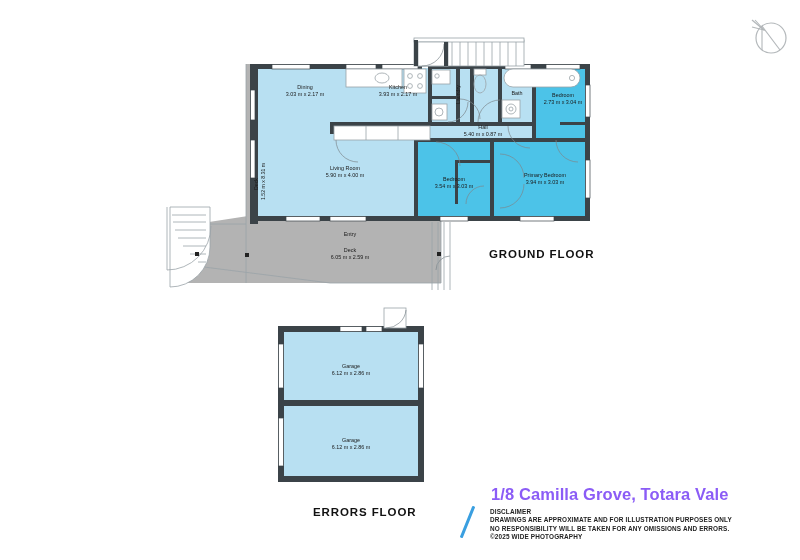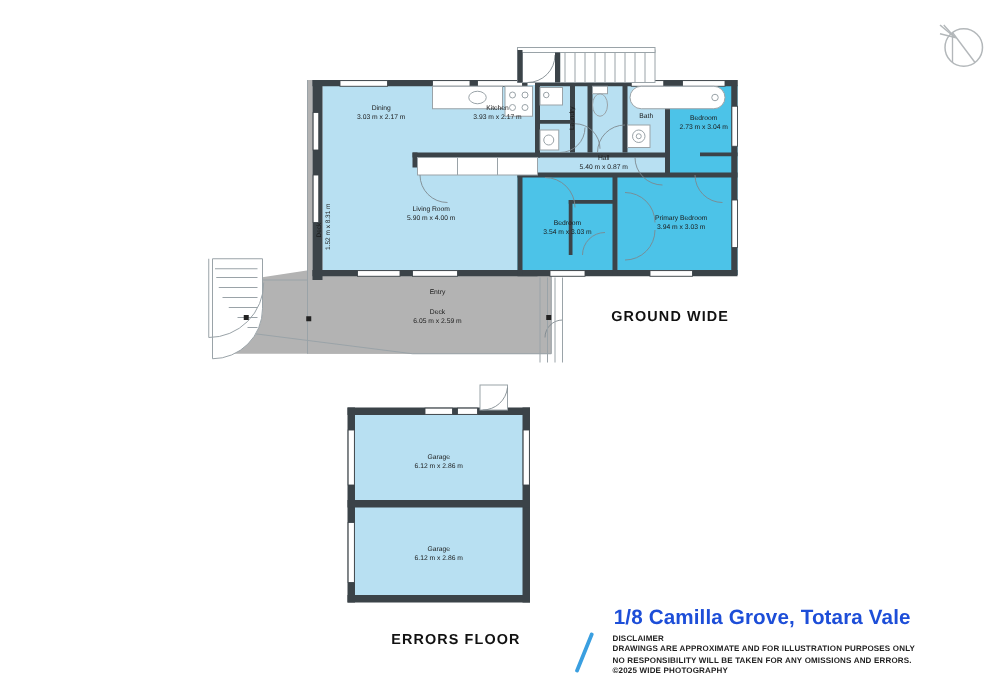--- a/index.html
+++ b/index.html
@@ -19,21 +19,21 @@
   .vert{
     position:absolute;transform-origin:0 0;
     transform:rotate(-90deg);
     font-size:5.2px;color:#1a1a1a;white-space:nowrap;
   }
   .floor-title{
     position:absolute;font-weight:bold;font-size:11.5px;
     letter-spacing:.9px;color:#111;
   }
   .addr{
-    position:absolute;font-weight:bold;font-size:16.5px;color:#1d4ed8;
+    position:absolute;font-weight:bold;font-size:16.5px;color:#8b5cf6;
     letter-spacing:.1px;white-space:nowrap;
   }
   .disc{
     position:absolute;font-size:6.4px;color:#222;line-height:1.32;
     font-weight:bold;letter-spacing:.15px;
   }
   .disc .dh{font-weight:bold;}
   .slash{
     position:absolute;width:3px;height:34px;background:#3a9fe0;
     transform:rotate(22deg);border-radius:1px;
@@ -276,21 +276,21 @@
 </div>
 
 <div class="lbl" style="left:312px;top:247px;width:76px;">
   <div class="room-name">Deck</div>
   <div class="room-dim">6.05 m x 2.59 m</div>
 </div>
 
 <div class="vert" style="left:253px;top:190px;">Deck</div>
 <div class="vert" style="left:260px;top:200px;">1.52 m x 8.31 m</div>
 
-<div class="floor-title" style="left:489px;top:248px;">GROUND WIDE</div>
+<div class="floor-title" style="left:489px;top:248px;">GROUND FLOOR</div>
 
 <div class="lbl" style="left:313px;top:363px;width:76px;">
   <div class="room-name">Garage</div>
   <div class="room-dim">6.12 m x 2.86 m</div>
 </div>
 
 <div class="lbl" style="left:313px;top:437px;width:76px;">
   <div class="room-name">Garage</div>
   <div class="room-dim">6.12 m x 2.86 m</div>
 </div>

